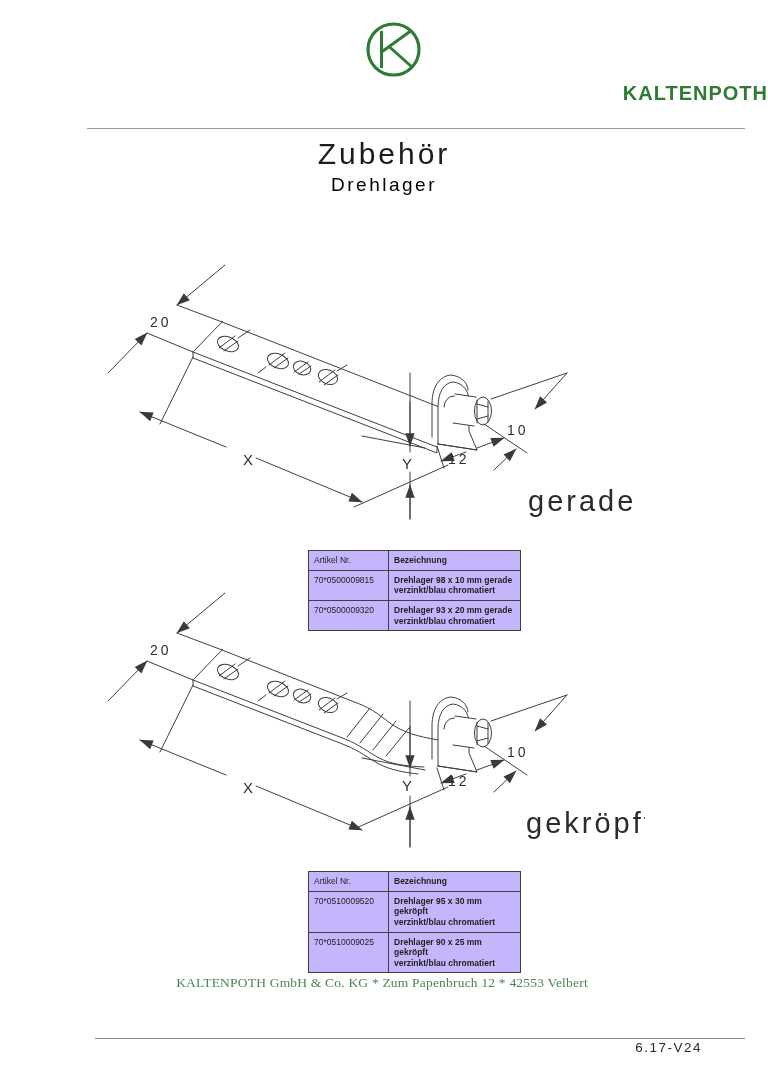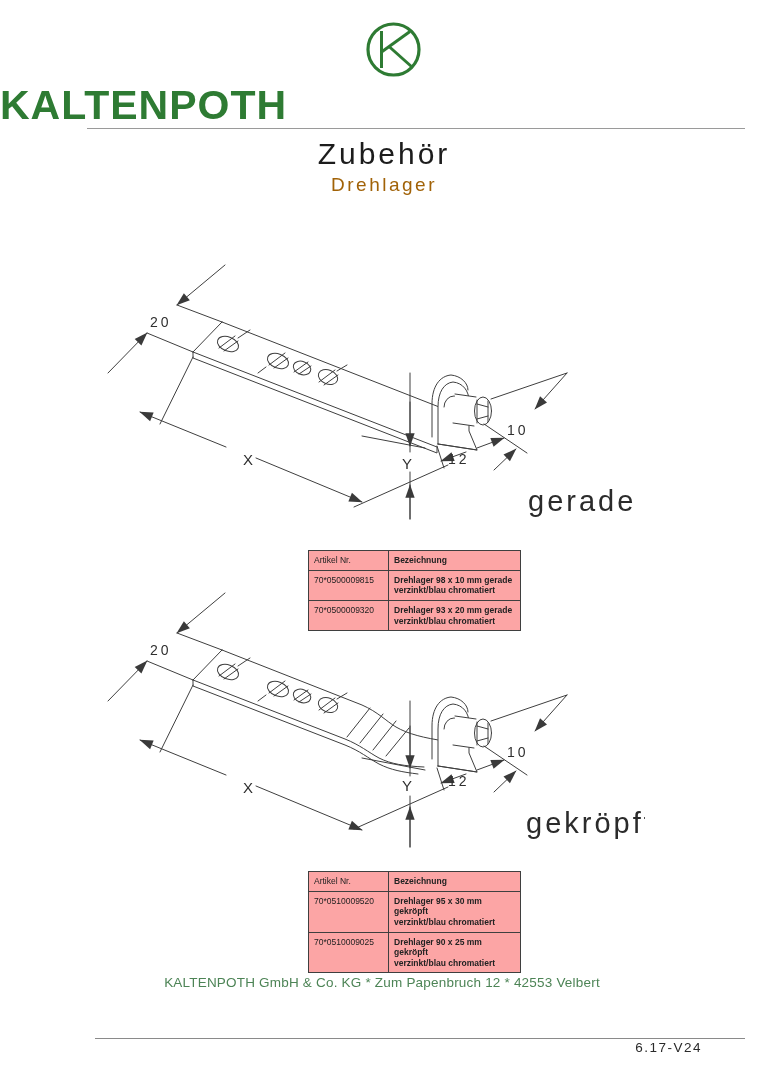--- a/index.html
+++ b/index.html
@@ -3,50 +3,50 @@
 <meta charset="utf-8">
 <style>
   html,body{margin:0;padding:0;}
   body{
     width:768px;height:1086px;position:relative;overflow:hidden;
     background:#ffffff;font-family:"Liberation Sans",sans-serif;color:#1f1f1f;
   }
   .abs{position:absolute;}
   
   .brand-name{
-    left:0;right:0;top:82px;text-align:left;
-    font-size:41px;font-weight:bold;letter-spacing:1px;color:#2e7b33;
+    left:0;right:0;top:82px;text-align:right;
+    font-size:20px;font-weight:bold;letter-spacing:1px;color:#2e7b33;
   }
   .rule{height:1px;background:#9a9a9a;}
   .page-title{
     left:0;right:0;top:137px;text-align:center;
     font-size:30px;letter-spacing:3px;color:#1c1c1c;
   }
   .page-subtitle{
     left:0;right:0;top:174px;text-align:center;
-    font-size:19px;letter-spacing:2.5px;color:#a16207;
+    font-size:19px;letter-spacing:2.5px;color:#000000;
   }
   
   .dtable{
-    width:211px;border:1px solid #3f3f3f;background:#fca5a5;
+    width:211px;border:1px solid #3f3f3f;background:#c4b5fd;
     font-size:8.5px;line-height:1.25;color:#222;z-index:5;
   }
   .trow{display:flex;border-top:1px solid #3f3f3f;}
   .trow:first-child{border-top:none;}
   .tc1{width:80px;border-right:1px solid #3f3f3f;padding:4px 4px 4px 5px;box-sizing:border-box;}
   .tc2{flex:1;padding:4px 4px 4px 5px;white-space:pre-line;box-sizing:border-box;font-weight:bold;}
   
   svg text{font-family:"Liberation Sans",sans-serif;fill:#2f2f2f;}
   .dim-label{font-size:14px;letter-spacing:3px;}
   .dim-label-x{font-size:15px;letter-spacing:1px;}
   .variant-label{font-size:29px;letter-spacing:3px;fill:#2b2b2b;}
   
   .footer{
     left:0;right:4px;top:975px;text-align:center;
-    font-size:13.5px;line-height:16px;color:#4d8456;letter-spacing:0.2px;
+    font-size:13.5px;line-height:16px;color:#4d8456;letter-spacing:0.2px;font-family:Liberation Serif, serif;
   }
   .version{
     top:1040px;right:66px;font-size:13.5px;letter-spacing:1.5px;color:#2a2a2a;
   }
 </style>
 </head>
 <body>
 
 <svg class="abs" style="left:364px;top:21px" width="60" height="58" viewBox="0 0 60 58">
   <g stroke="#2e7b33" fill="none">

